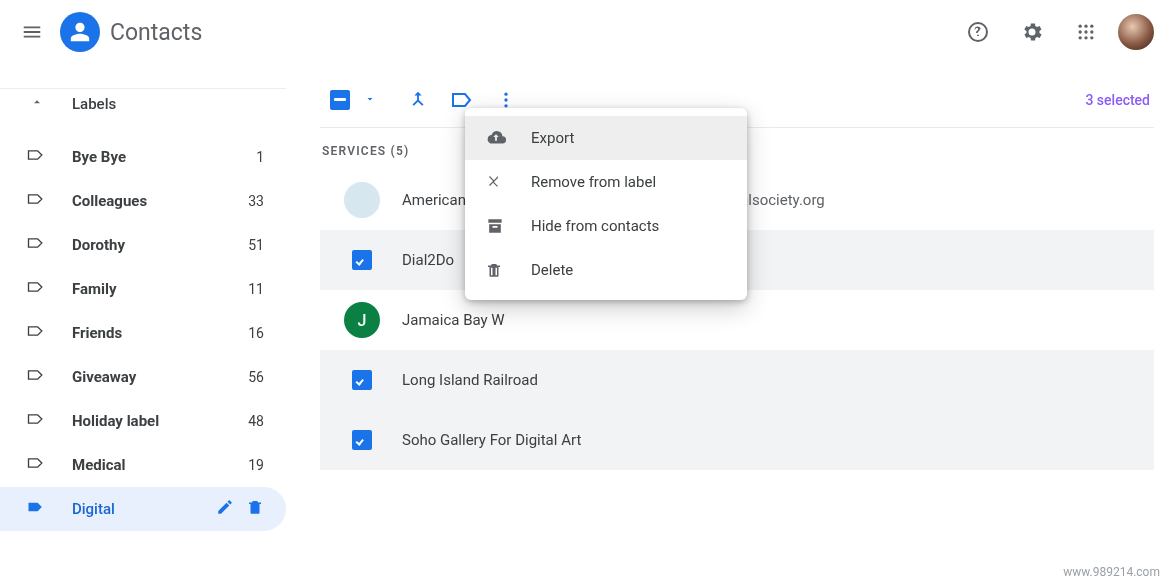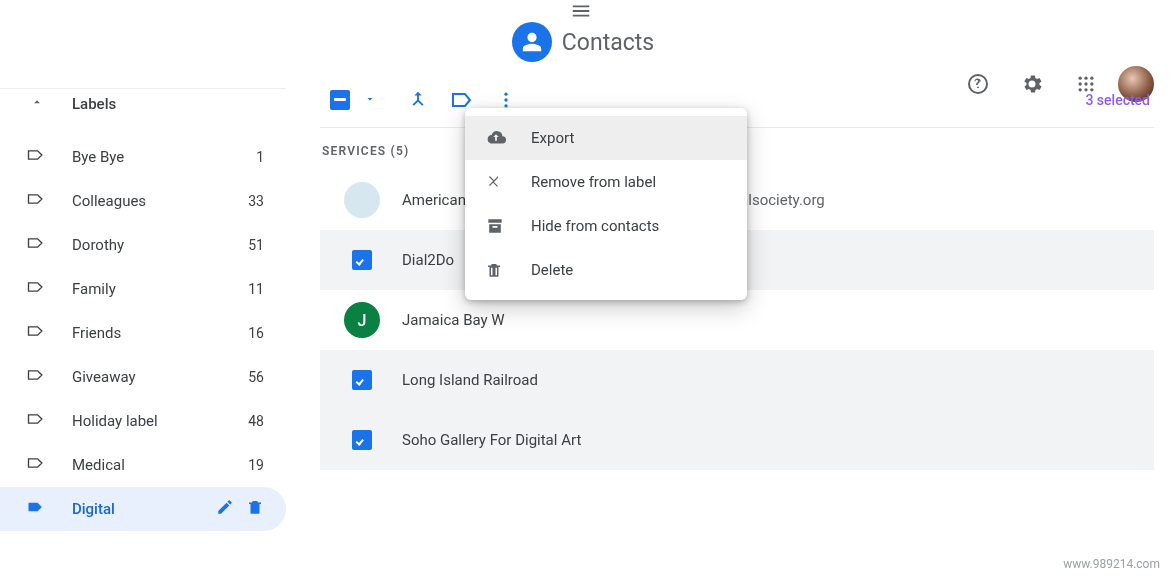--- a/index.html
+++ b/index.html
@@ -12,21 +12,20 @@
       overflow: hidden;
       position: relative;
     }
 
     
     .header {
       height: 64px;
       display: flex;
       align-items: center;
       padding: 0 16px 0 8px;
-      flex-direction: column;
     }
     .hamburger {
       width: 48px; height: 48px;
       display: flex; align-items: center; justify-content: center;
       border-radius: 50%;
       cursor: pointer;
     }
     .hamburger svg { fill: #5f6368; }
 
     .brand {
@@ -130,21 +129,21 @@
       align-items: center;
       height: 44px;
       padding: 0 22px 0 26px;
       cursor: pointer;
       border-top-right-radius: 22px;
       border-bottom-right-radius: 22px;
       color: #3c4043;
     }
     .side-item .label-icon svg { fill: #5f6368; }
     .side-item .label-icon { width: 22px; }
-    .side-item .label-text { margin-left: 24px; font-size: 15px; font-weight: 400; flex: 1; }
+    .side-item .label-text { margin-left: 24px; font-size: 15px; font-weight: 700; flex: 1; }
     .side-item .count { font-size: 14px; color: #3c4043; }
 
     .side-item.active {
       background: #e8f0fe;
       color: #1967d2;
     }
     .side-item.active .label-icon svg { fill: #1a73e8; }
     .side-item.active .label-text { color: #1967d2; font-weight: 500;}
     .side-item.active .actions { display:flex; gap:12px; }
     .side-item .actions { display:none; }
@@ -272,21 +271,21 @@
       font-size: 15px;
       color: #3c4043;
     }
     .menu-item.highlight { background: #eeeeee; }
     .menu-item .mi-icon { width: 28px; display:flex; align-items:center; }
     .menu-item .mi-icon svg { fill: #5f6368; }
     .menu-item .mi-label { margin-left: 18px; }
 
     .watermark {
       position: absolute;
-      bottom: 12px; right: 10px;
+      bottom: 4px; right: 10px;
       font-size: 12px;
       color: #9aa0a6;
     }
   </style>
 </head>
 <body>
 
 <div class="header">
   <div class="hamburger">
     <svg width="22" height="22" viewBox="0 0 24 24">

